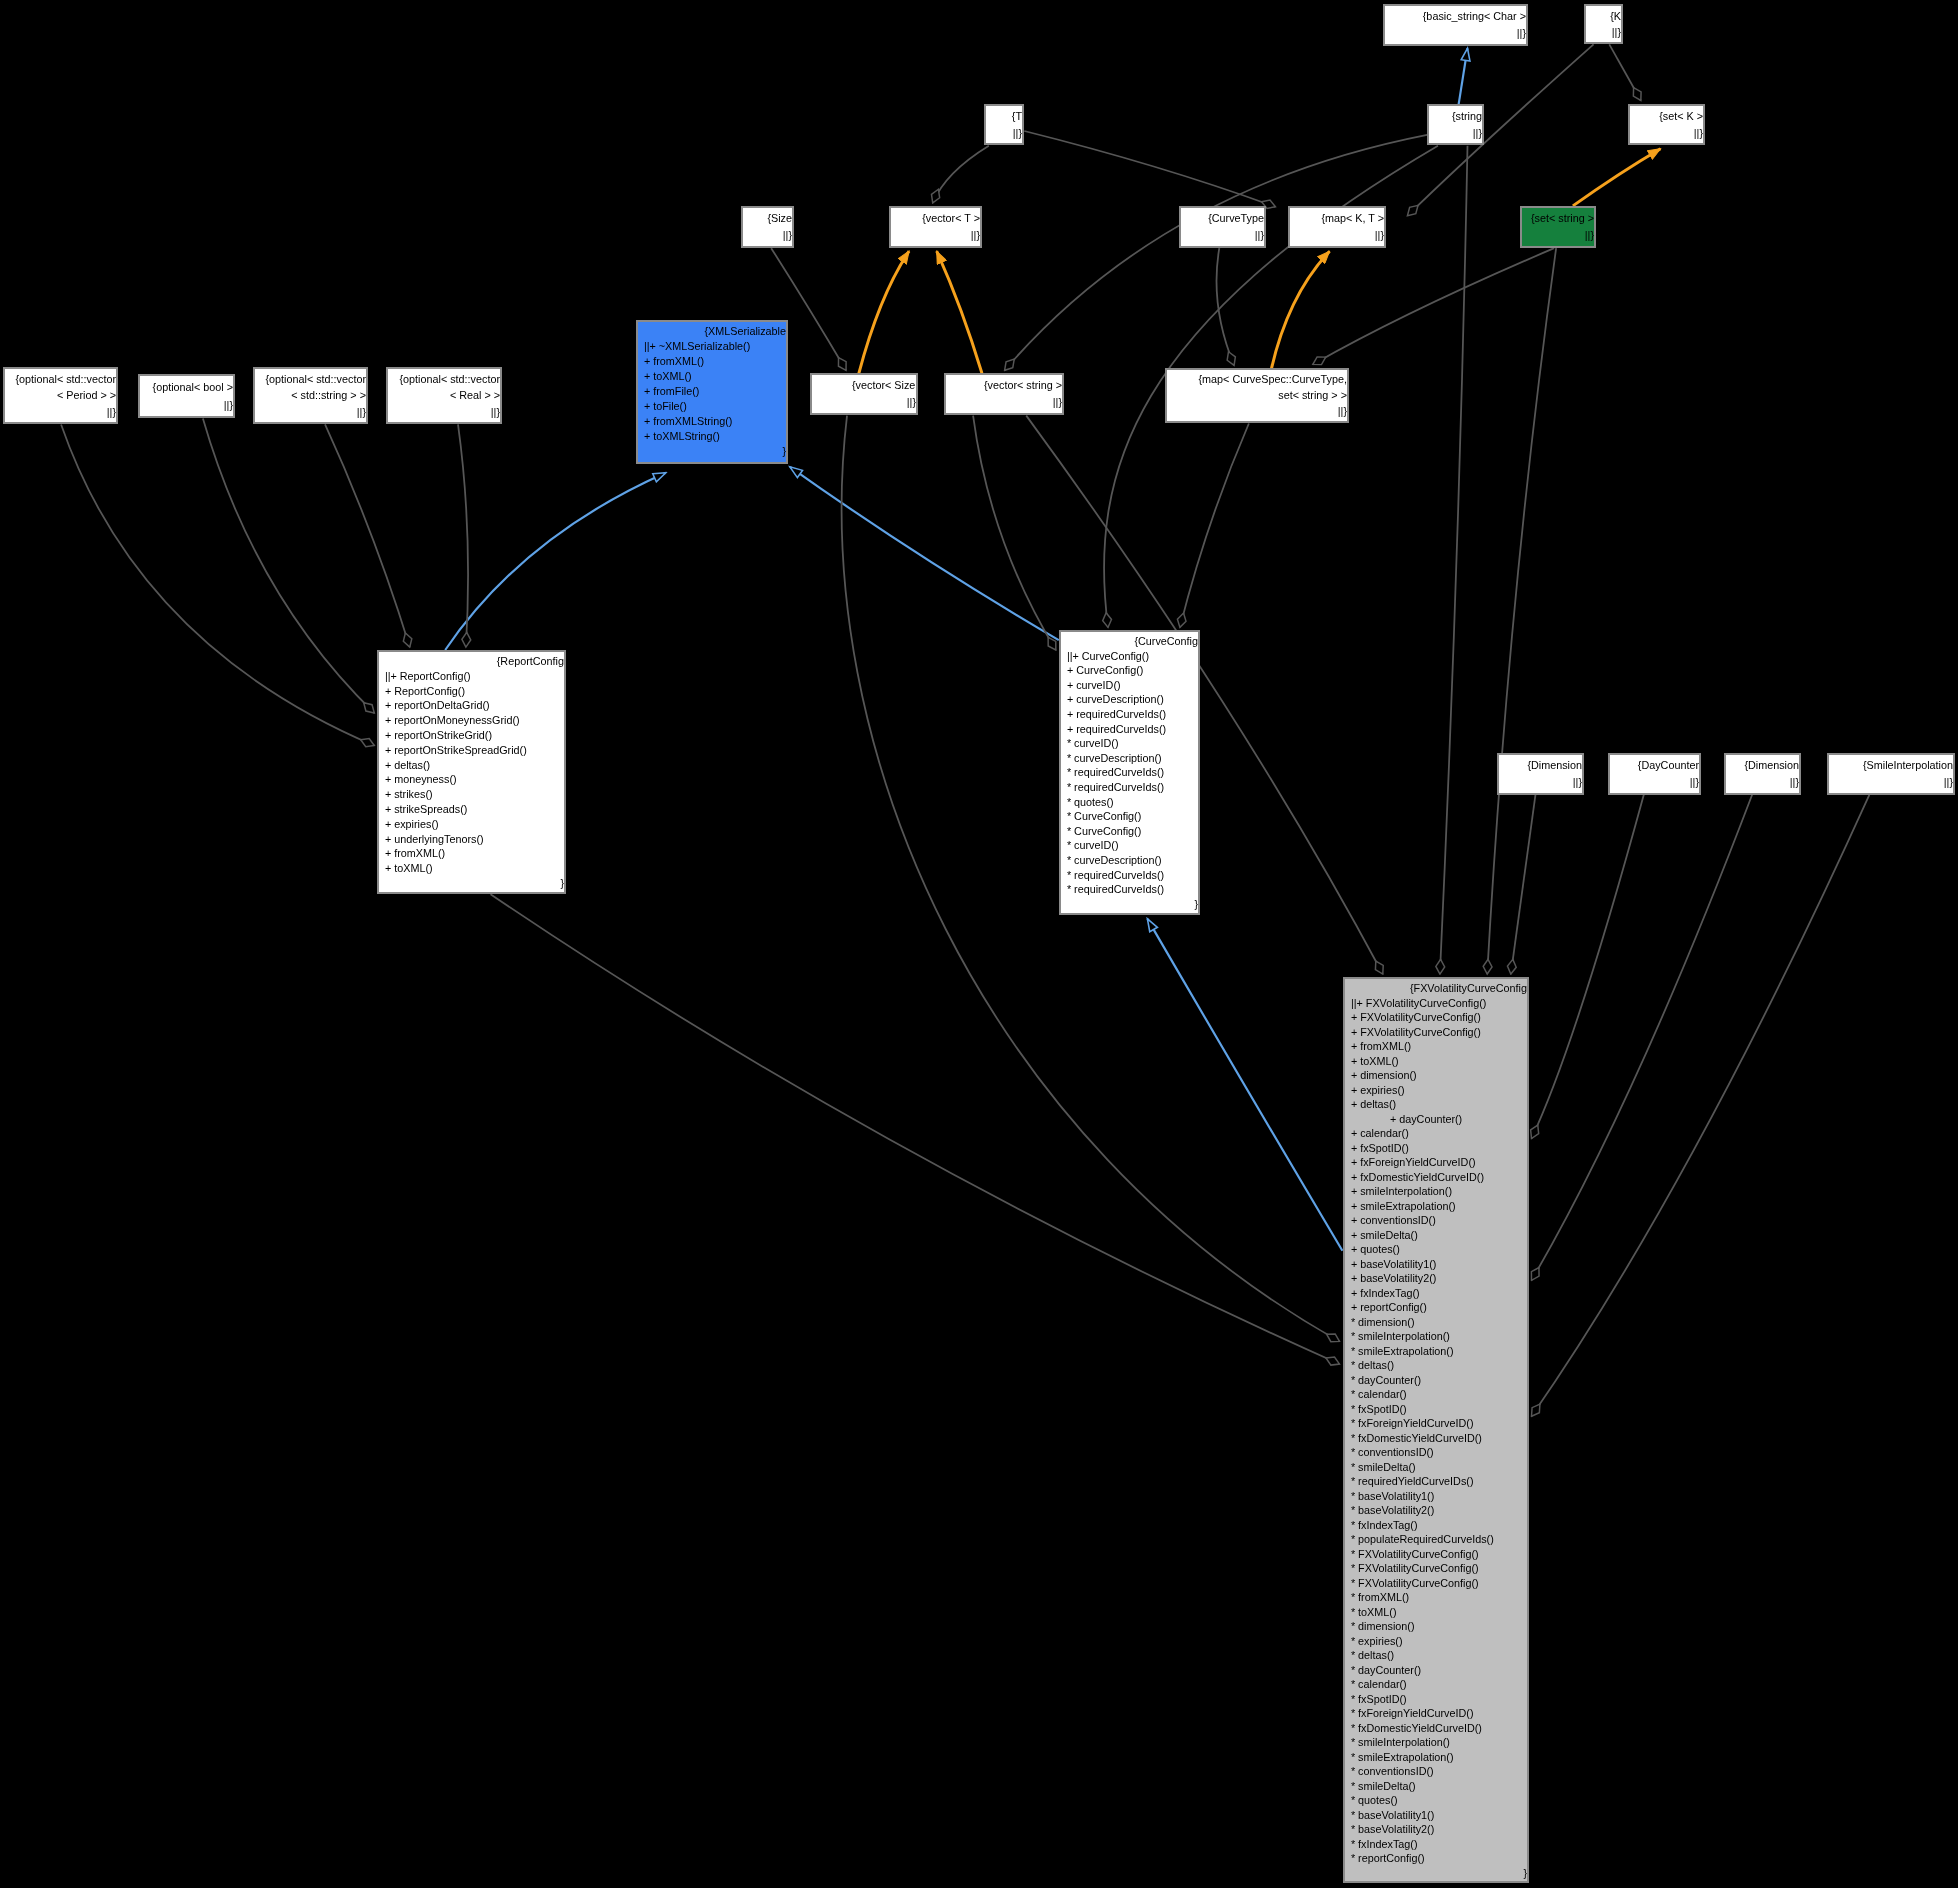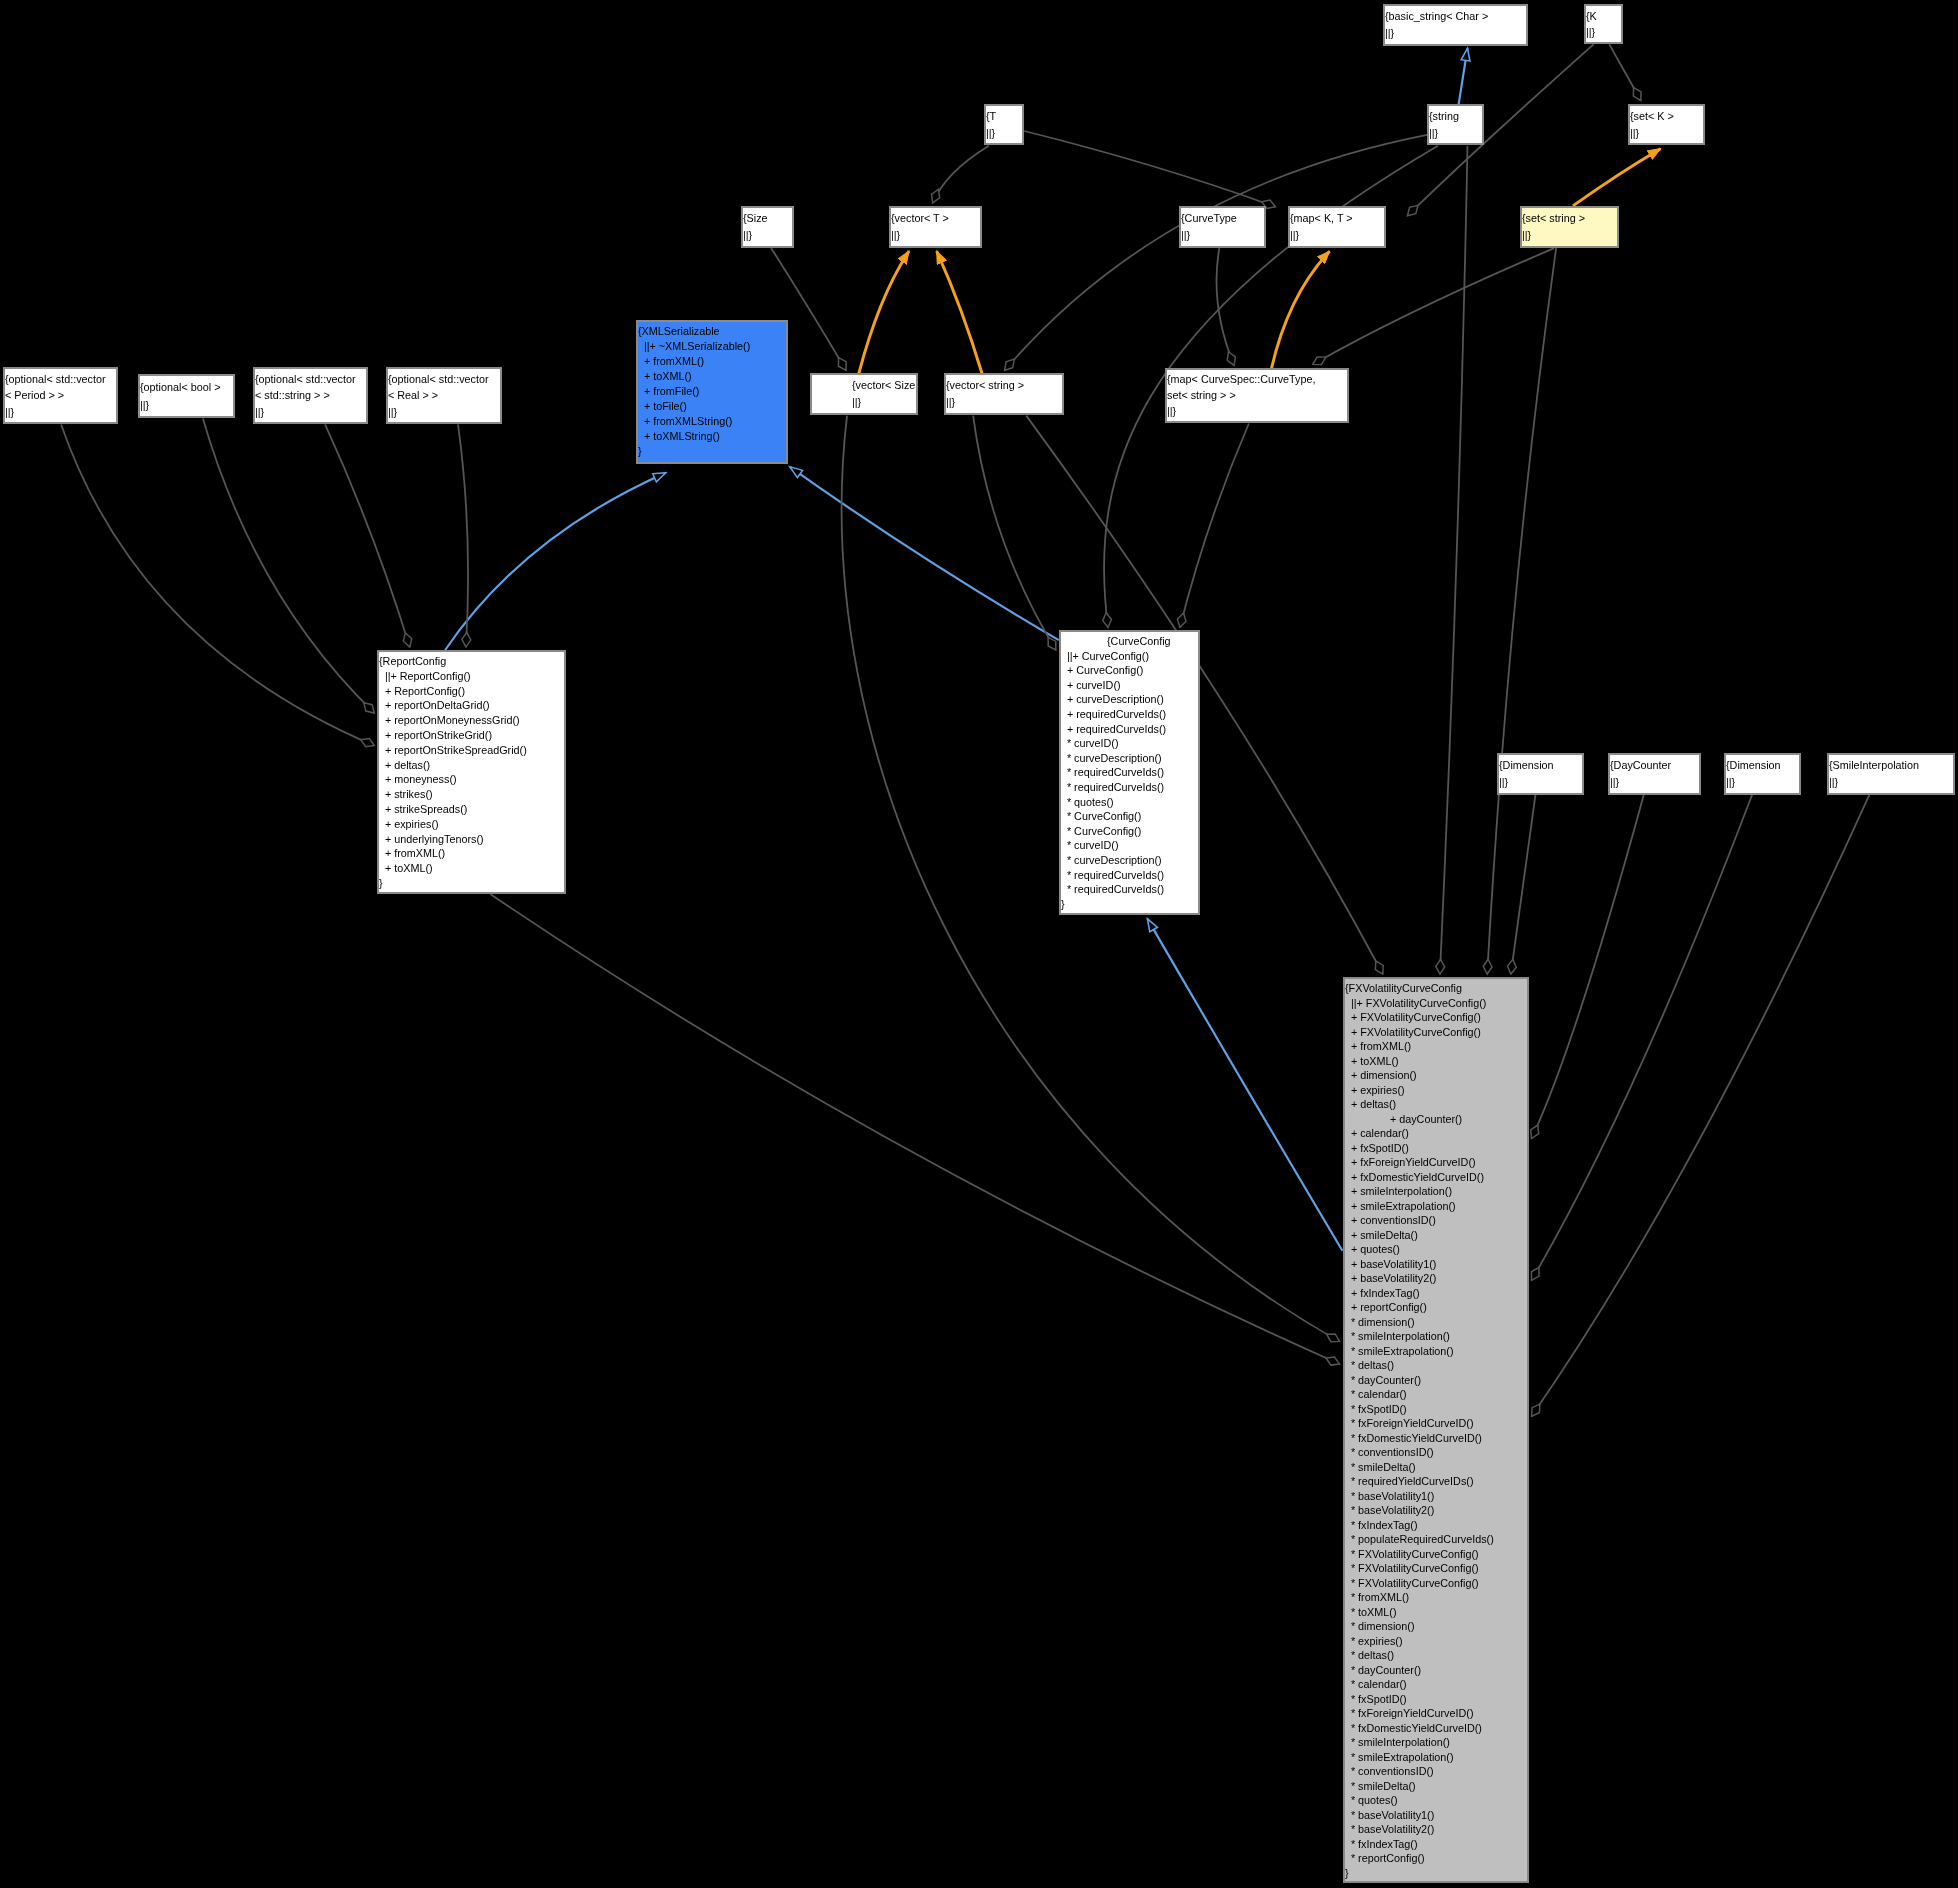--- a/index.html
+++ b/index.html
@@ -11,21 +11,21 @@
     position:absolute;
     box-sizing:border-box;
     background:#fff;
     border:2px solid #8a8a8a;
     color:#000;
     font-family:"Liberation Sans", sans-serif;
     font-size:10.8px;
     padding-top:2px;
   }
   .node .line{white-space:nowrap;}
-  .node .line.c{text-align:left;}
+  .node .line.c{text-align:right;}
   .node .line.l{text-align:left;padding-left:5.9px;}
   path.edge{fill:none;}
 </style>
 </head>
 <body style="background: rgb(0, 0, 0);">
 
 <div class="stage">
   <svg id="edgelayer" width="1958" height="1888" viewBox="0 0 1988 1917">
     <defs>
       <marker id="m-diamond" markerUnits="userSpaceOnUse" markerWidth="18" markerHeight="12" viewBox="0 0 18 12" refX="16.5" refY="6" orient="auto">
@@ -103,21 +103,21 @@
         <div class="line c" style="line-height: 17px;">||}</div>
       </div>
       <div class="node" style="left: 1179px; top: 206px; width: 87px; height: 42px; background: rgb(255, 255, 255); border-color: rgb(138, 138, 138); color: rgb(0, 0, 0);">
         <div class="line c" style="line-height: 17px;">{CurveType</div>
         <div class="line c" style="line-height: 17px;">||}</div>
       </div>
       <div class="node" style="left: 1288px; top: 206px; width: 98px; height: 42px; background: rgb(255, 255, 255); border-color: rgb(138, 138, 138); color: rgb(0, 0, 0);">
         <div class="line c" style="line-height: 17px;">{map&lt; K, T &gt;</div>
         <div class="line c" style="line-height: 17px;">||}</div>
       </div>
-      <div class="node" style="left: 1520px; top: 206px; width: 99px; height: 42px; background: #fef9c3; border-color: rgb(138, 138, 138); color: rgb(0, 0, 0);">
+      <div class="node" style="left: 1520px; top: 206px; width: 76px; height: 42px; background: #15803d; border-color: rgb(138, 138, 138); color: rgb(0, 0, 0);">
         <div class="line c" style="line-height: 17px;">{set&lt; string &gt;</div>
         <div class="line c" style="line-height: 17px;">||}</div>
       </div>
       <div class="node" style="left: 636px; top: 320px; width: 152px; height: 144px; background: #3b82f6; border-color: rgb(138, 138, 138); color: rgb(0, 0, 0);">
         <div class="line c" style="line-height: 15px;">{XMLSerializable</div>
         <div class="line l" style="line-height: 15px;">||+ ~XMLSerializable()</div>
         <div class="line l" style="line-height: 15px;">+ fromXML()</div>
         <div class="line l" style="line-height: 15px;">+ toXML()</div>
         <div class="line l" style="line-height: 15px;">+ fromFile()</div>
         <div class="line l" style="line-height: 15px;">+ toFile()</div>

